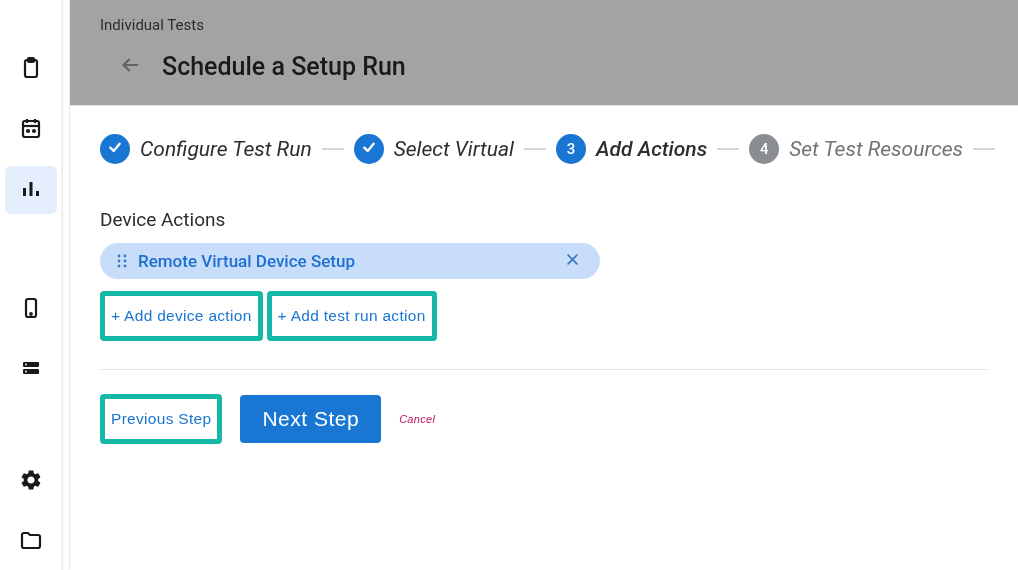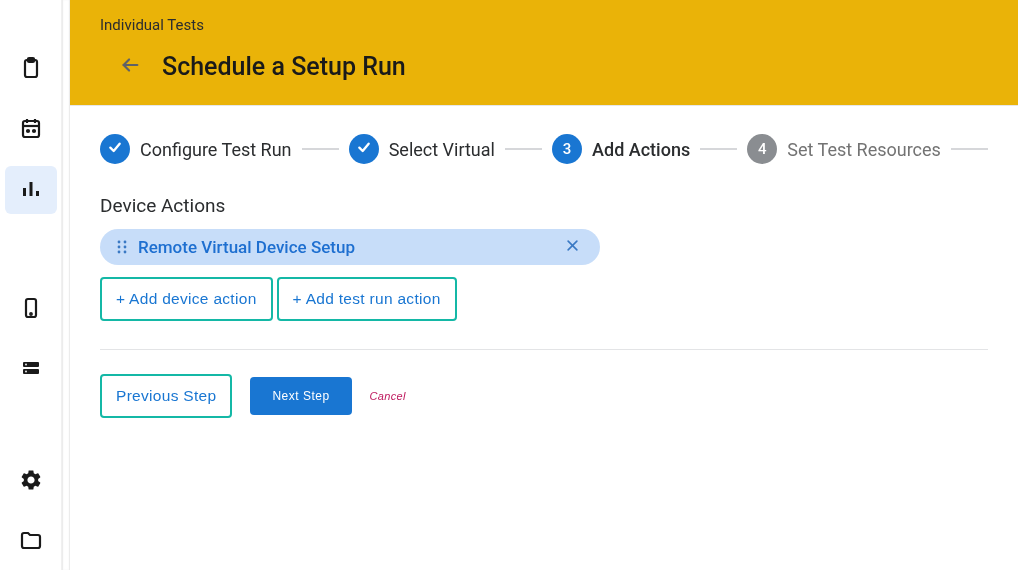--- a/index.html
+++ b/index.html
@@ -64,21 +64,21 @@
 
     
     .main {
       flex: 1;
       display: flex;
       flex-direction: column;
       height: 100%;
       overflow: hidden;
     }
     .header {
-      background: #eab308;
+      background: #a3a3a3;
       padding: 16px 30px 24px 30px;
       border-bottom: 1px solid #e6e7e9;
     }
     .breadcrumb {
       font-size: 15px;
       color: #2b2d2f;
       font-weight: 400;
       margin-bottom: 18px;
     }
     .title-row {
@@ -130,24 +130,25 @@
     .step-circle.done {
       background: #1976d2;
     }
     .step-circle.current {
       background: #1976d2;
     }
     .step-circle.pending {
       background: #8a8d91;
     }
     .step-label {
-      font-size: 18px;
+      font-size: 21px;
       font-weight: 400;
       color: #2b2d2f;
       white-space: nowrap;
+      font-style: italic;
     }
     .step-label.current {
       font-weight: 500;
     }
     .step-label.pending {
       color: #737373;
     }
     .step-connector {
       flex: 1;
       min-width: 22px;
@@ -156,21 +157,21 @@
     }
 
     
     .content {
       padding: 0 30px;
     }
     .section-title {
       font-size: 19px;
       font-weight: 400;
       color: #2b2d2f;
-      margin-top: 10px;
+      margin-top: 24px;
       margin-bottom: 12px;
     }
     
     .action-chip {
       background: #c7ddf9;
       border-radius: 18px;
       height: 36px;
       width: 500px;
       display: flex;
       align-items: center;
@@ -192,48 +193,48 @@
     }
     .chip-close {
       cursor: pointer;
       display: flex;
       align-items: center;
       color: #3a79c4;
       padding: 4px;
     }
 
     .outline-btn {
-      border: 2px solid #14b8a6;
+      border: 5px solid #14b8a6;
       background: #fff;
       color: #1976d2;
       font-size: 15.5px;
       font-weight: 500;
       letter-spacing: 0.3px;
-      padding: 11px 14px;
+      padding: 11px 6px;
       border-radius: 4px;
       cursor: pointer;
     }
 
     .hr {
       border: none;
       border-top: 1px solid #e3e4e6;
       margin-top: 28px;
       margin-bottom: 24px;
     }
 
     .footer-row {
       display: flex;
       align-items: center;
       gap: 18px;
     }
     .primary-btn {
       border: none;
       background: #1976d2;
       color: #fff;
-      font-size: 12px;
+      font-size: 21px;
       font-weight: 500;
       letter-spacing: 0.5px;
       padding: 12px 22px;
       border-radius: 4px;
       cursor: pointer;
     }
     .link-btn {
       border: none;
       background: transparent;
       color: #be185d;

